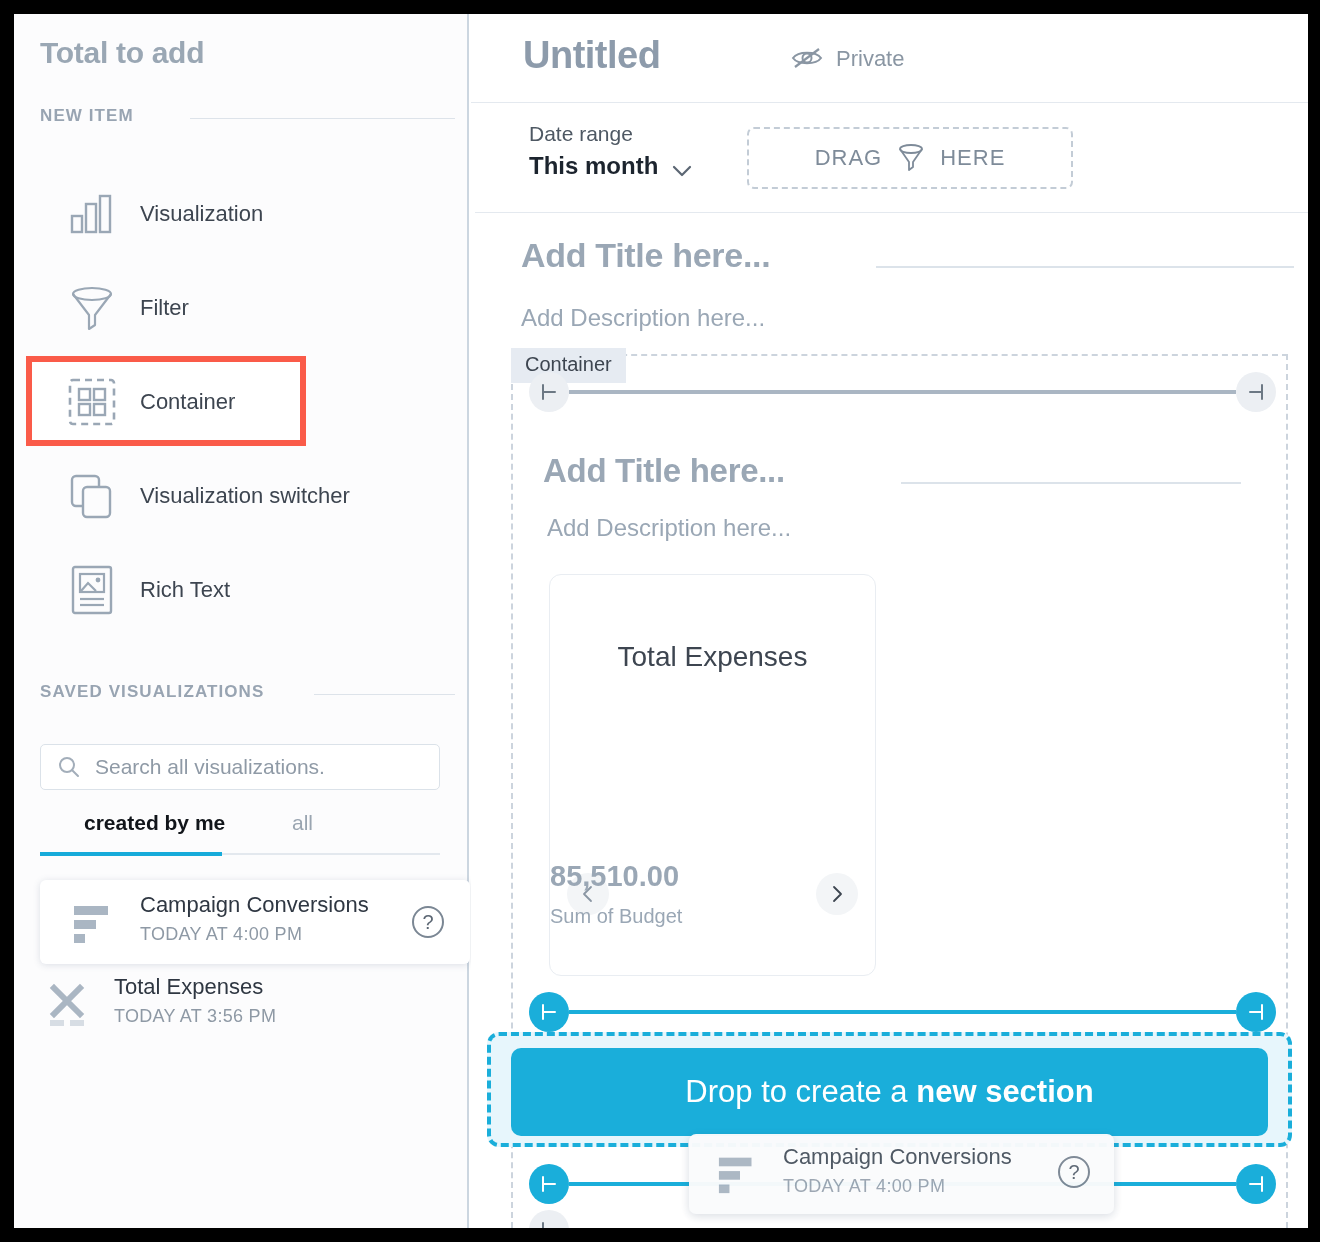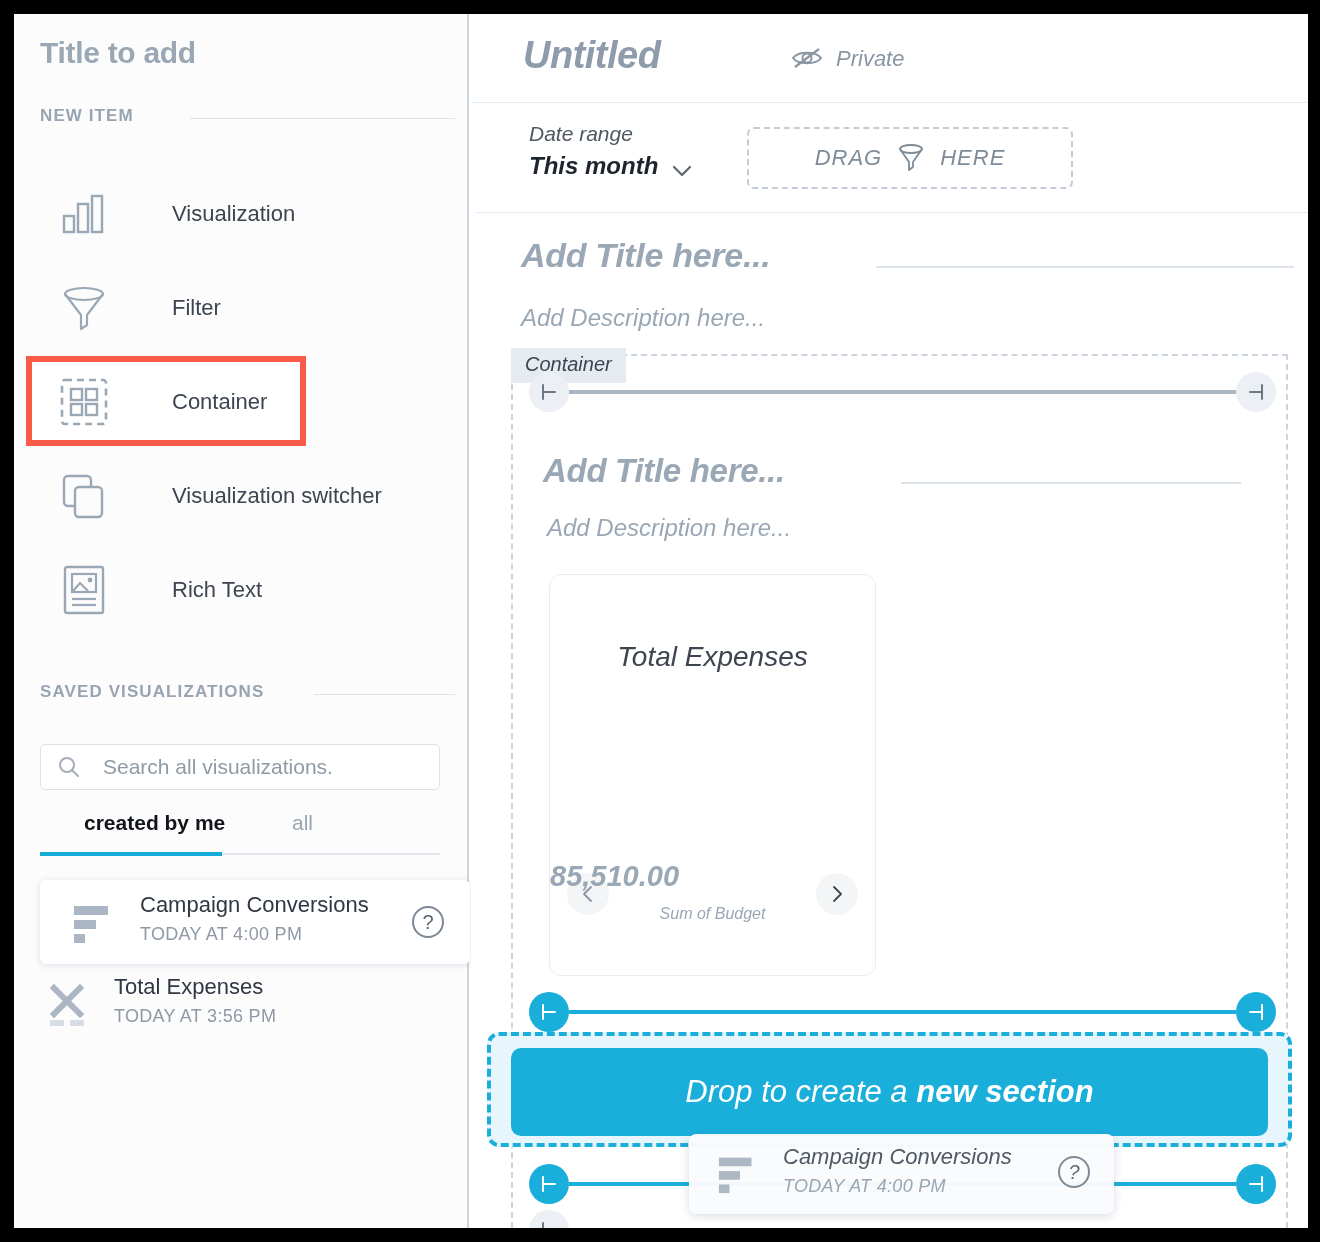--- a/index.html
+++ b/index.html
@@ -30,40 +30,40 @@
     letter-spacing:-0.3px;
   }
   .sec-head{
     position:absolute;font-size:17px;font-weight:bold;color:#98a4b2;
     letter-spacing:1.1px;
   }
   .sec-rule{
     position:absolute;height:1px;background:#dde3ea;
   }
   .new-item-row{
-    position:absolute;left:8px;width:424px;height:72px;
-    display:flex;align-items:center;gap:40px;
+    position:absolute;left:16px;width:424px;height:72px;
+    display:flex;align-items:center;
   }
   .ni-ico{
     width:52px;height:52px;margin-left:36px;margin-right:22px;
     display:flex;align-items:center;justify-content:center;flex:none;
   }
   .ni-label{font-size:22px;color:#3d4550;}
 
   .hl-box{
     position:absolute;left:12px;top:342px;width:280px;height:90px;
     border:6px solid #fa5b49;background:#ffffff;
     box-sizing:border-box;
   }
 
   
   .search-box{
     position:absolute;left:26px;top:730px;width:400px;height:46px;
     border:1.5px solid #dbe2e9;border-radius:5px;background:#fff;
-    box-sizing:border-box;display:flex;align-items:center;gap:8px;
+    box-sizing:border-box;display:flex;align-items:center;
   }
   .search-box .mag{margin-left:16px;margin-right:12px;display:flex;}
   .search-input{
     border:none;outline:none;background:transparent;
     font-family:"Liberation Sans", sans-serif;
     font-size:21px;color:#6d7883;width:320px;
   }
   .search-input::placeholder{color:#8f9aa6;opacity:1;}
 
   .tabs{position:absolute;left:26px;top:797px;width:400px;height:44px;}
@@ -89,21 +89,20 @@
     position:absolute;left:32px;top:18px;width:48px;height:48px;
   }
   .viz-name{position:absolute;left:100px;top:12px;font-size:22px;color:#2f3742;}
   .viz-time{position:absolute;left:100px;top:44px;font-size:18px;color:#8e99a5;letter-spacing:.3px;}
   .viz-q{position:absolute;right:24px;top:24px;}
 
   
   #main{
     position:absolute;left:457px;top:0;right:0;bottom:0;
     background:#ffffff;
-    font-style:italic;
   }
   .hdr{
     position:absolute;left:0;top:0;right:0;height:88px;
     border-bottom:1.5px solid #e4e9ef;
   }
   .doc-title{
     position:absolute;left:52px;top:20px;
     font-size:38px;font-weight:bold;color:#8d9bab;letter-spacing:-0.5px;
   }
   .privacy{
@@ -163,21 +162,21 @@
   .sec-desc{position:absolute;left:76px;top:500px;font-size:24px;color:#9aa7b5;}
 
   
   .kpi{
     position:absolute;left:78px;top:560px;width:325px;height:400px;
     background:#fff;border:1.5px solid #e9edf2;border-radius:12px;
   }
   .kpi-title{position:absolute;left:0;right:0;top:66px;text-align:center;font-size:28px;color:#3d4550;}
   .kpi-value{position:absolute;left:0;right:0;top:180px;text-align:center;font-size:59px;font-weight:bold;color:#000;letter-spacing:-1px;}
   .kpi-sec{position:absolute;left:0;right:0;top:285px;text-align:left;font-size:29px;font-weight:bold;color:#9aa7b5;}
-  .kpi-sub{position:absolute;left:0;right:0;top:330px;text-align:center;font-size:16px;color:#9aa7b5;}
+  .kpi-sub{position:absolute;left:0;right:0;top:330px;text-align:left;font-size:20px;color:#9aa7b5;}
   .kpi-nav{
     position:absolute;top:298px;width:42px;height:42px;border-radius:50%;
     background:#f3f5f7;display:flex;align-items:center;justify-content:center;
   }
   .kpi-nav.l{left:17px;}
   .kpi-nav.r{right:17px;}
 
   
   .dropzone{
     position:absolute;left:16px;top:1018px;right:16px;height:115px;
@@ -210,21 +209,21 @@
     display:flex;align-items:center;justify-content:center;
   }
 </style>
 </head>
 <body>
 
 <div id="frame">
 
   <div id="sidebar">
 
-    <div class="side-title">Title to add</div>
+    <div class="side-title">Total to add</div>
 
     <div class="sec-head" style="left:26px;top:92px;">NEW ITEM</div>
     <div class="sec-rule" style="left:176px;top:104px;width:265px;"></div>
 
     <div class="new-item-row" style="top:164px;">
       <div class="ni-ico">
         <svg width="48" height="48" viewBox="0 0 48 48">
           <rect x="4" y="26" width="10" height="16" fill="none" stroke="#9aa7b5" stroke-width="2.4"></rect>
           <rect x="18" y="14" width="10" height="28" fill="none" stroke="#9aa7b5" stroke-width="2.4"></rect>
           <rect x="32" y="6" width="10" height="36" fill="none" stroke="#9aa7b5" stroke-width="2.4"></rect>

